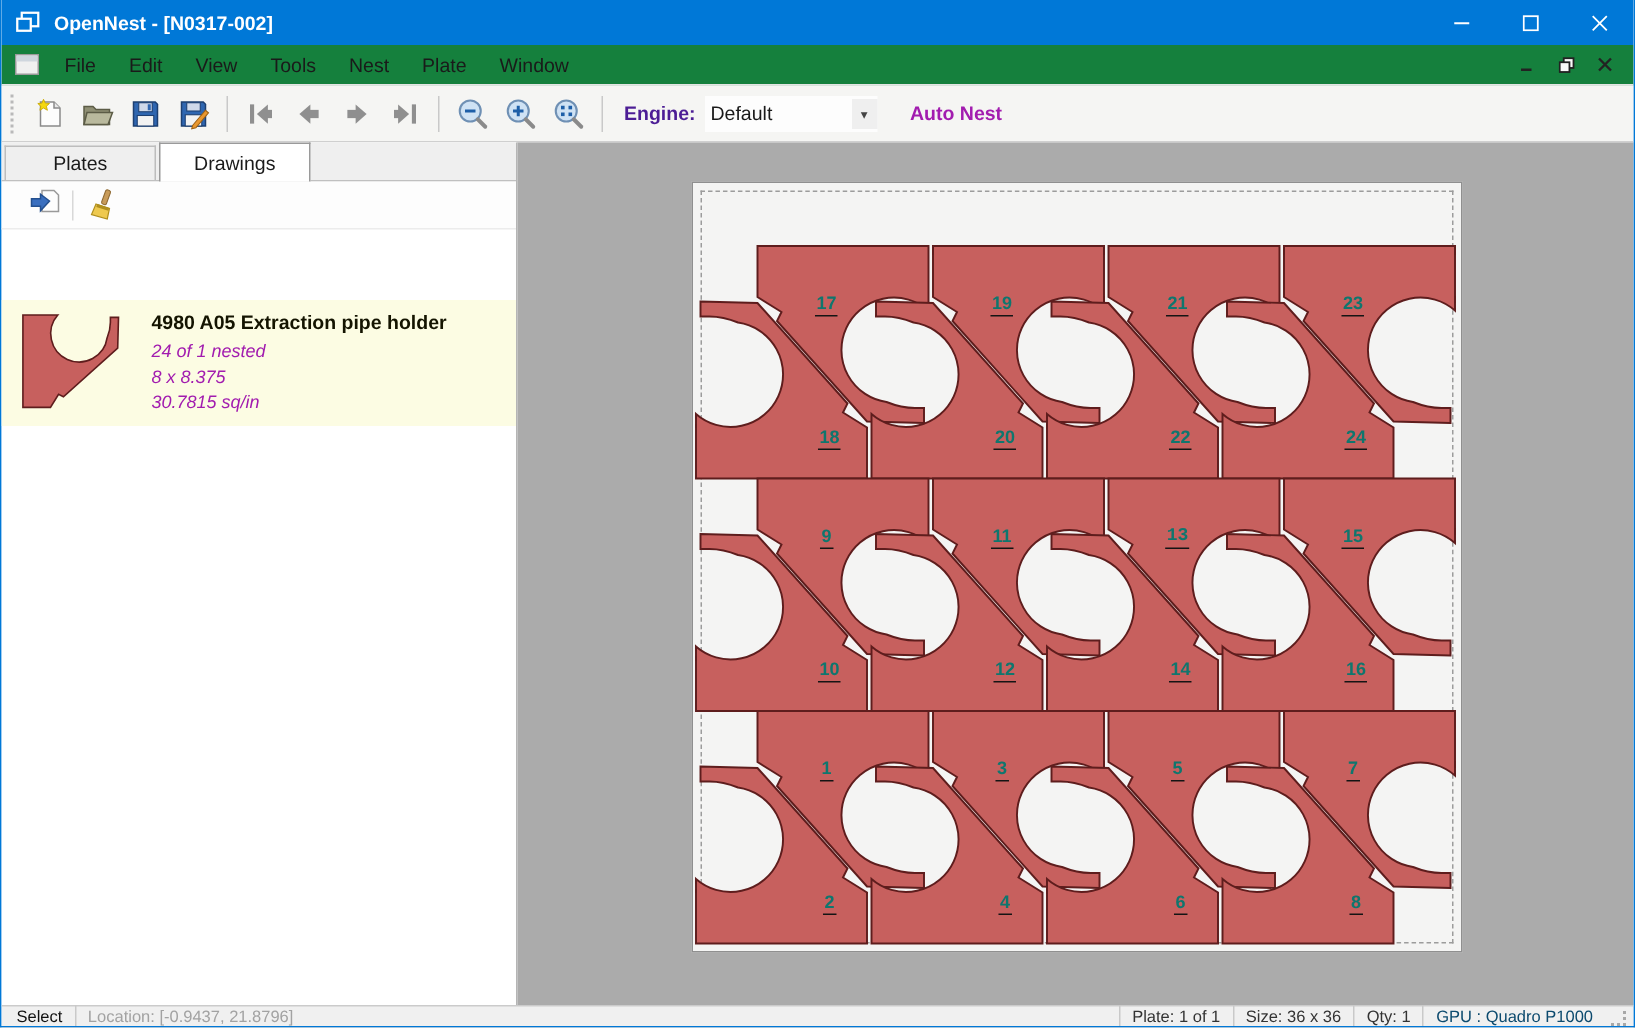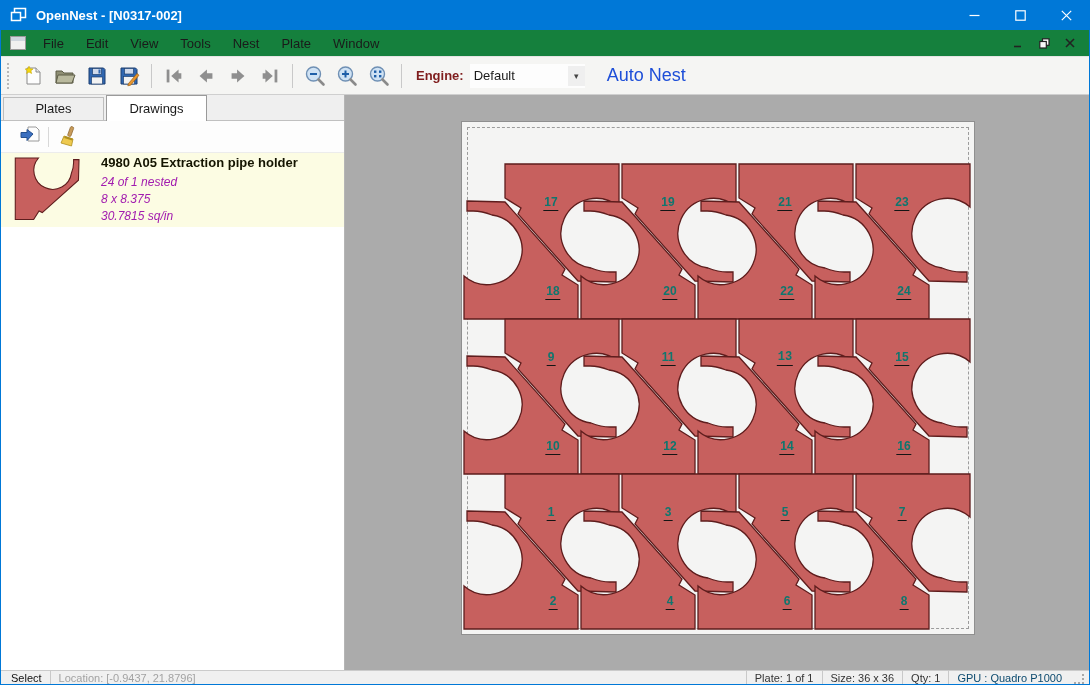--- a/index.html
+++ b/index.html
@@ -20,38 +20,38 @@
   .mdi-icon::before { content:""; position:absolute; left:0; top:0; right:0; height:4px; background:#cfd6de; }
   .menu-item { font-size:13px; color:#1a1a1a; padding:4px 11px; cursor:default; }
   .menubar .spacer { flex:1; }
   .mdi-btn { width:26px; height:22px; display:flex; align-items:center; justify-content:center; color:#222; }
 
   
   .toolbar { height:38px; background:#f5f5f3; display:flex; align-items:center; border-bottom:1px solid #cfcfcf; flex:0 0 auto; }
   .grip { width:4px; height:26px; border-left:2px dotted #b9b9b9; margin:0 6px 0 6px; }
   .tb-btn { width:28px; height:28px; display:flex; align-items:center; justify-content:center; margin:0 2px; border:1px solid transparent; border-radius:2px; }
   .tb-sep { width:1px; height:24px; background:#c9c9c9; margin:0 6px; }
-  .engine-label { font-size:13px; font-weight:bold; color:#7f1d1d; margin:0 6px 0 8px; }
+  .engine-label { font-size:13px; font-weight:bold; color:#4c1d95; margin:0 6px 0 8px; }
   .engine-combo { display:flex; align-items:center; width:115px; height:24px; background:#fdfdfd; }
   .engine-value { flex:1; font-size:13px; color:#1a1a1a; padding-left:4px; }
   .combo-arrow { width:17px; height:20px; display:flex; align-items:center; justify-content:center; background:#efefef; color:#444; font-size:9px; }
-  .autonest { font-size:18px; color:#1d4ed8; margin-left:14px; padding:5px 8px; }
+  .autonest { font-size:13px; color:#a21caf; margin-left:14px; padding:5px 8px;font-weight:bold; }
 
   
   .content { flex:1; display:flex; min-height:0;border-radius:18px; }
   .left-panel { width:344px; background:#fff; border-right:1px solid #b5b5b5; display:flex; flex-direction:column; }
   .tabstrip { height:26px; background:#efefef; display:flex; align-items:flex-end; border-bottom:1px solid #c0c0c0; }
   .tab { width:101px; height:23px; line-height:22px; text-align:center; font-size:13px; color:#1a1a1a;
          border:1px solid #bdbdbd; border-bottom:none; background:#efefef; margin-left:2px; }
   .tab.active { background:#fff; height:26px; line-height:25px; border-color:#9a9a9a; margin-bottom:-1px; z-index:2; position:relative; }
   .panel-toolbar { height:32px; display:flex; align-items:center; background:#fdfdfd; border-bottom:1px solid #ececec; padding-left:14px; }
   .pt-btn { width:28px; height:26px; display:flex; align-items:center; justify-content:center; border:1px solid transparent; border-radius:2px; }
   .pt-sep { width:1px; height:20px; background:#d8d8d8; margin:0 5px; }
 
-  .drawing-item { height:74px; background:#fcfce3; display:flex; align-items:center; padding:6px 8px; cursor:default; }
+  .drawing-item { height:84px; background:#fcfce3; display:flex; align-items:center; padding:6px 8px; cursor:default;margin-top:47px; }
   .thumb { width:80px; height:66px; flex:0 0 auto; display:flex; align-items:center; justify-content:center; }
   .item-text { margin-left:12px; }
   .item-title { font-size:13px; font-weight:bold; color:#141400; margin-bottom:4px; }
   .item-line { font-size:12px; color:#a21caf; line-height:17px;font-style:italic; }
 
   
   .canvas { flex:1; background:#ababab; position:relative; overflow:hidden; }
   .plate { position:absolute; left:116px; top:26px; width:514px; height:514px; background:#f4f4f3; border:1px solid #8f8f8f; }
   .plate-dashed { position:absolute; left:5px; top:5px; right:5px; bottom:5px; border:1px dashed #9c9c9c; }
   .plate svg { position:absolute; left:0; top:0; }

